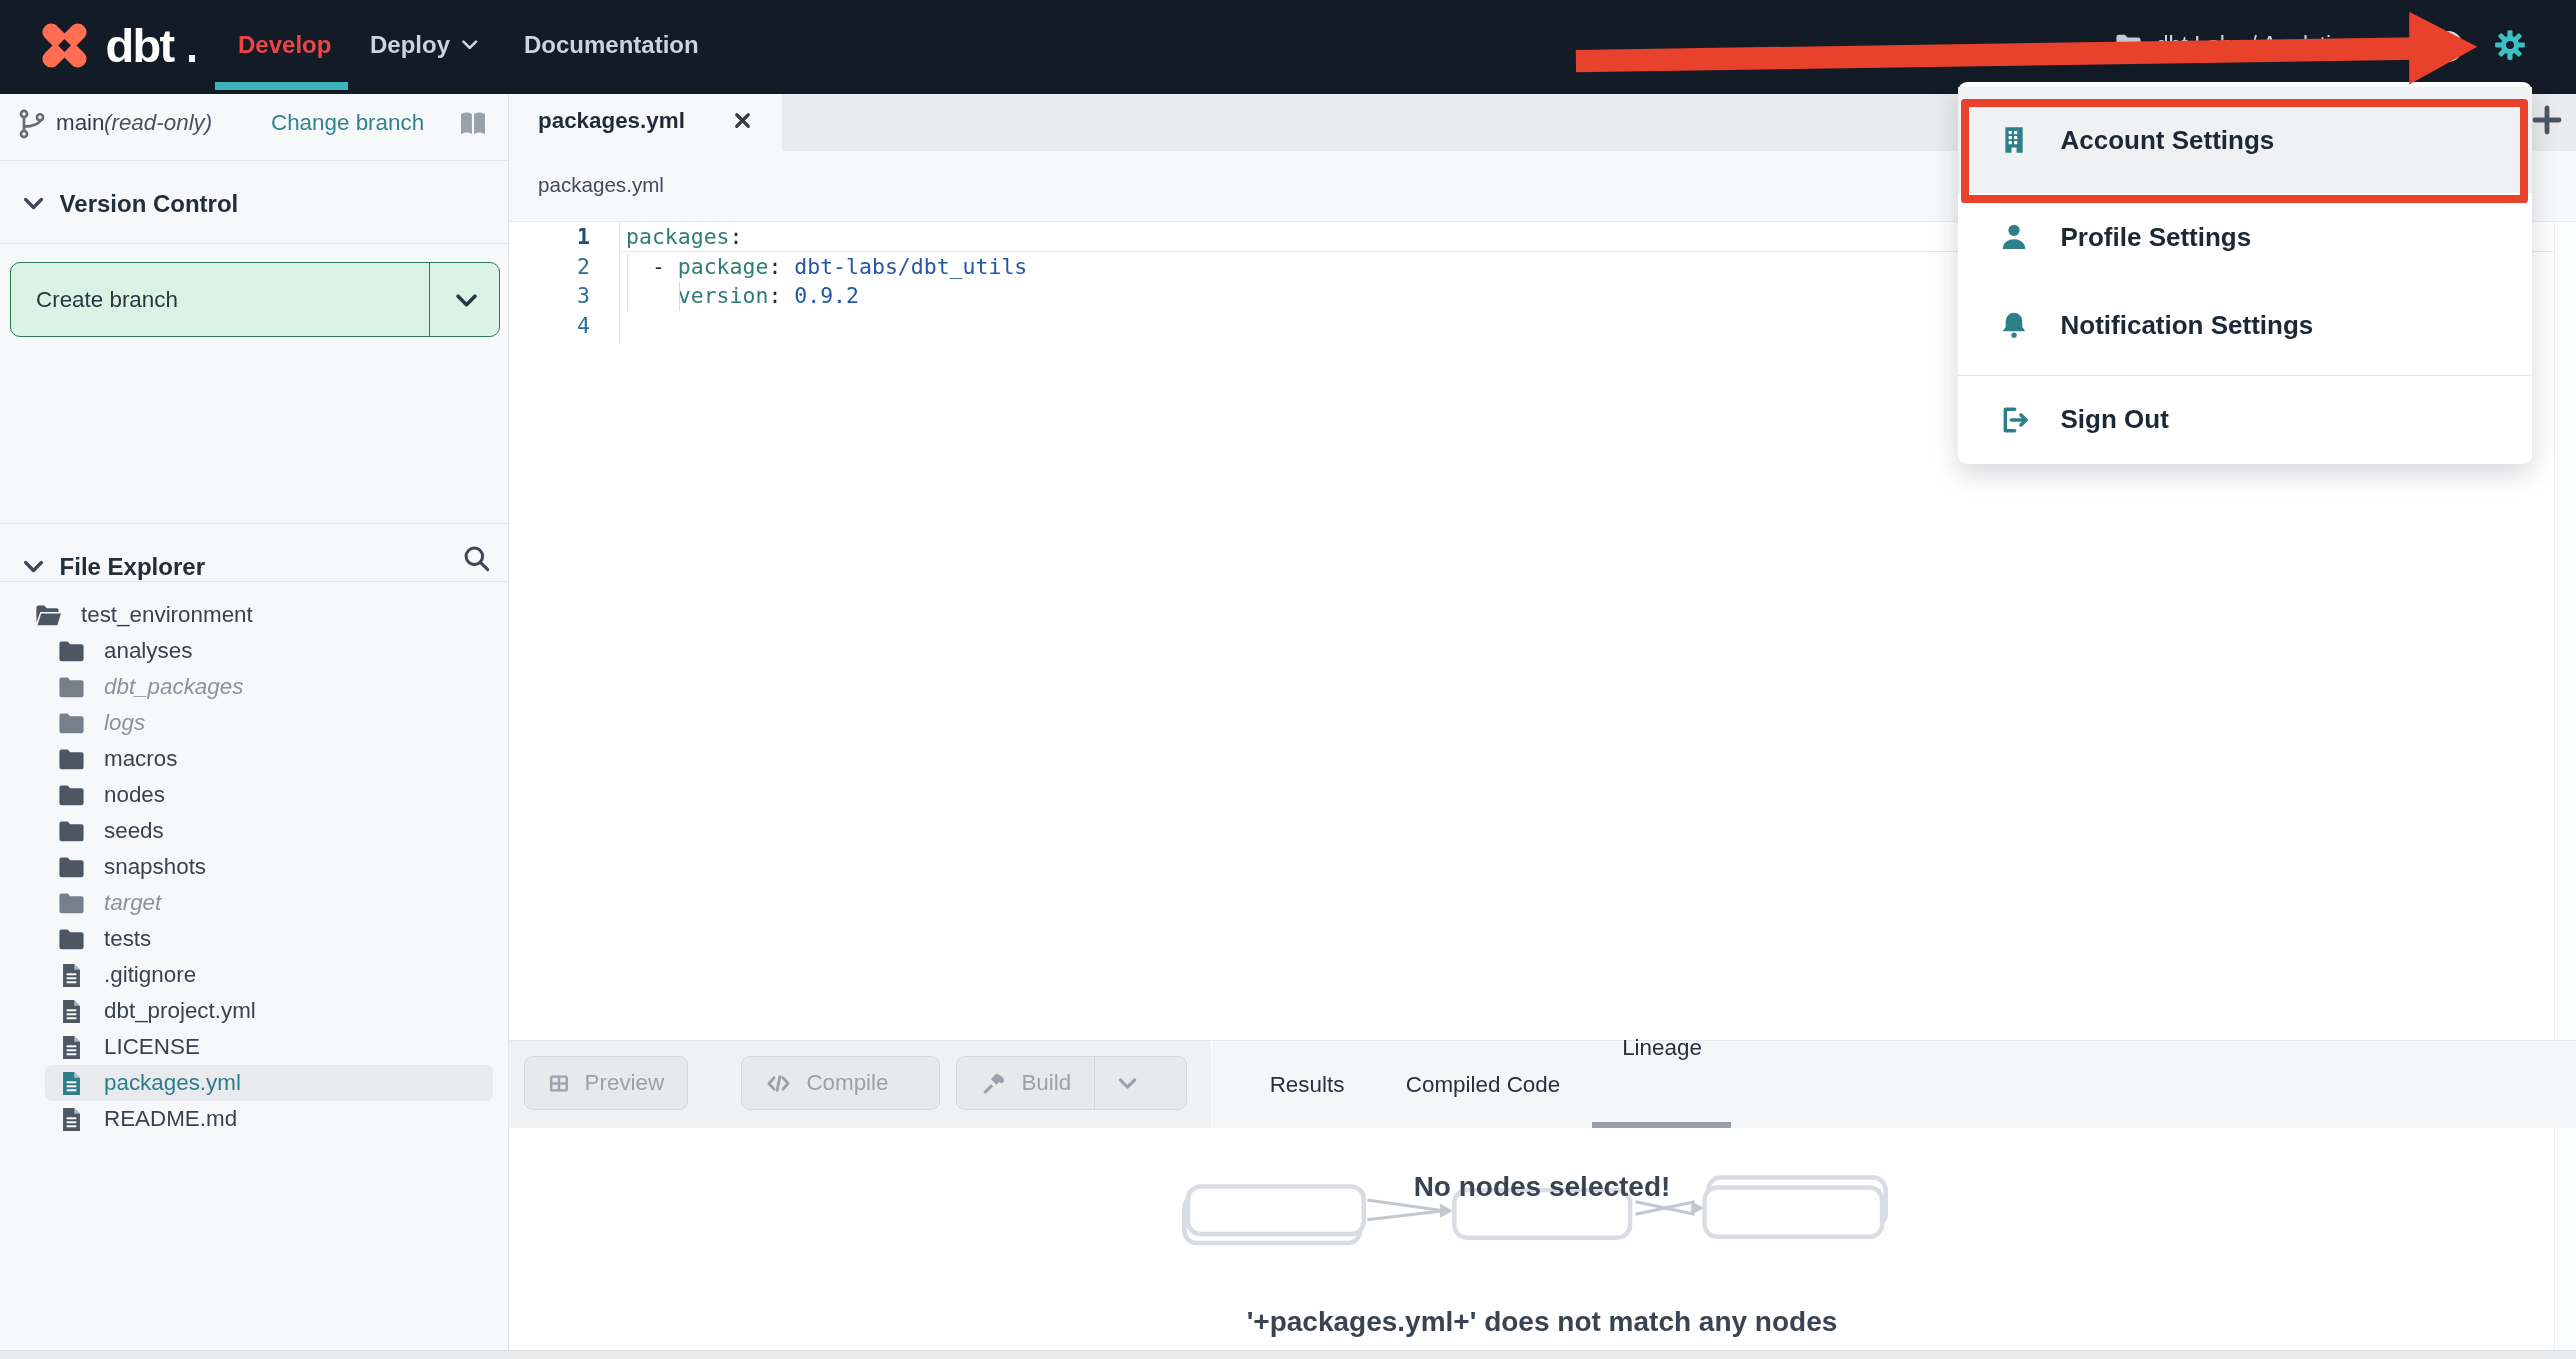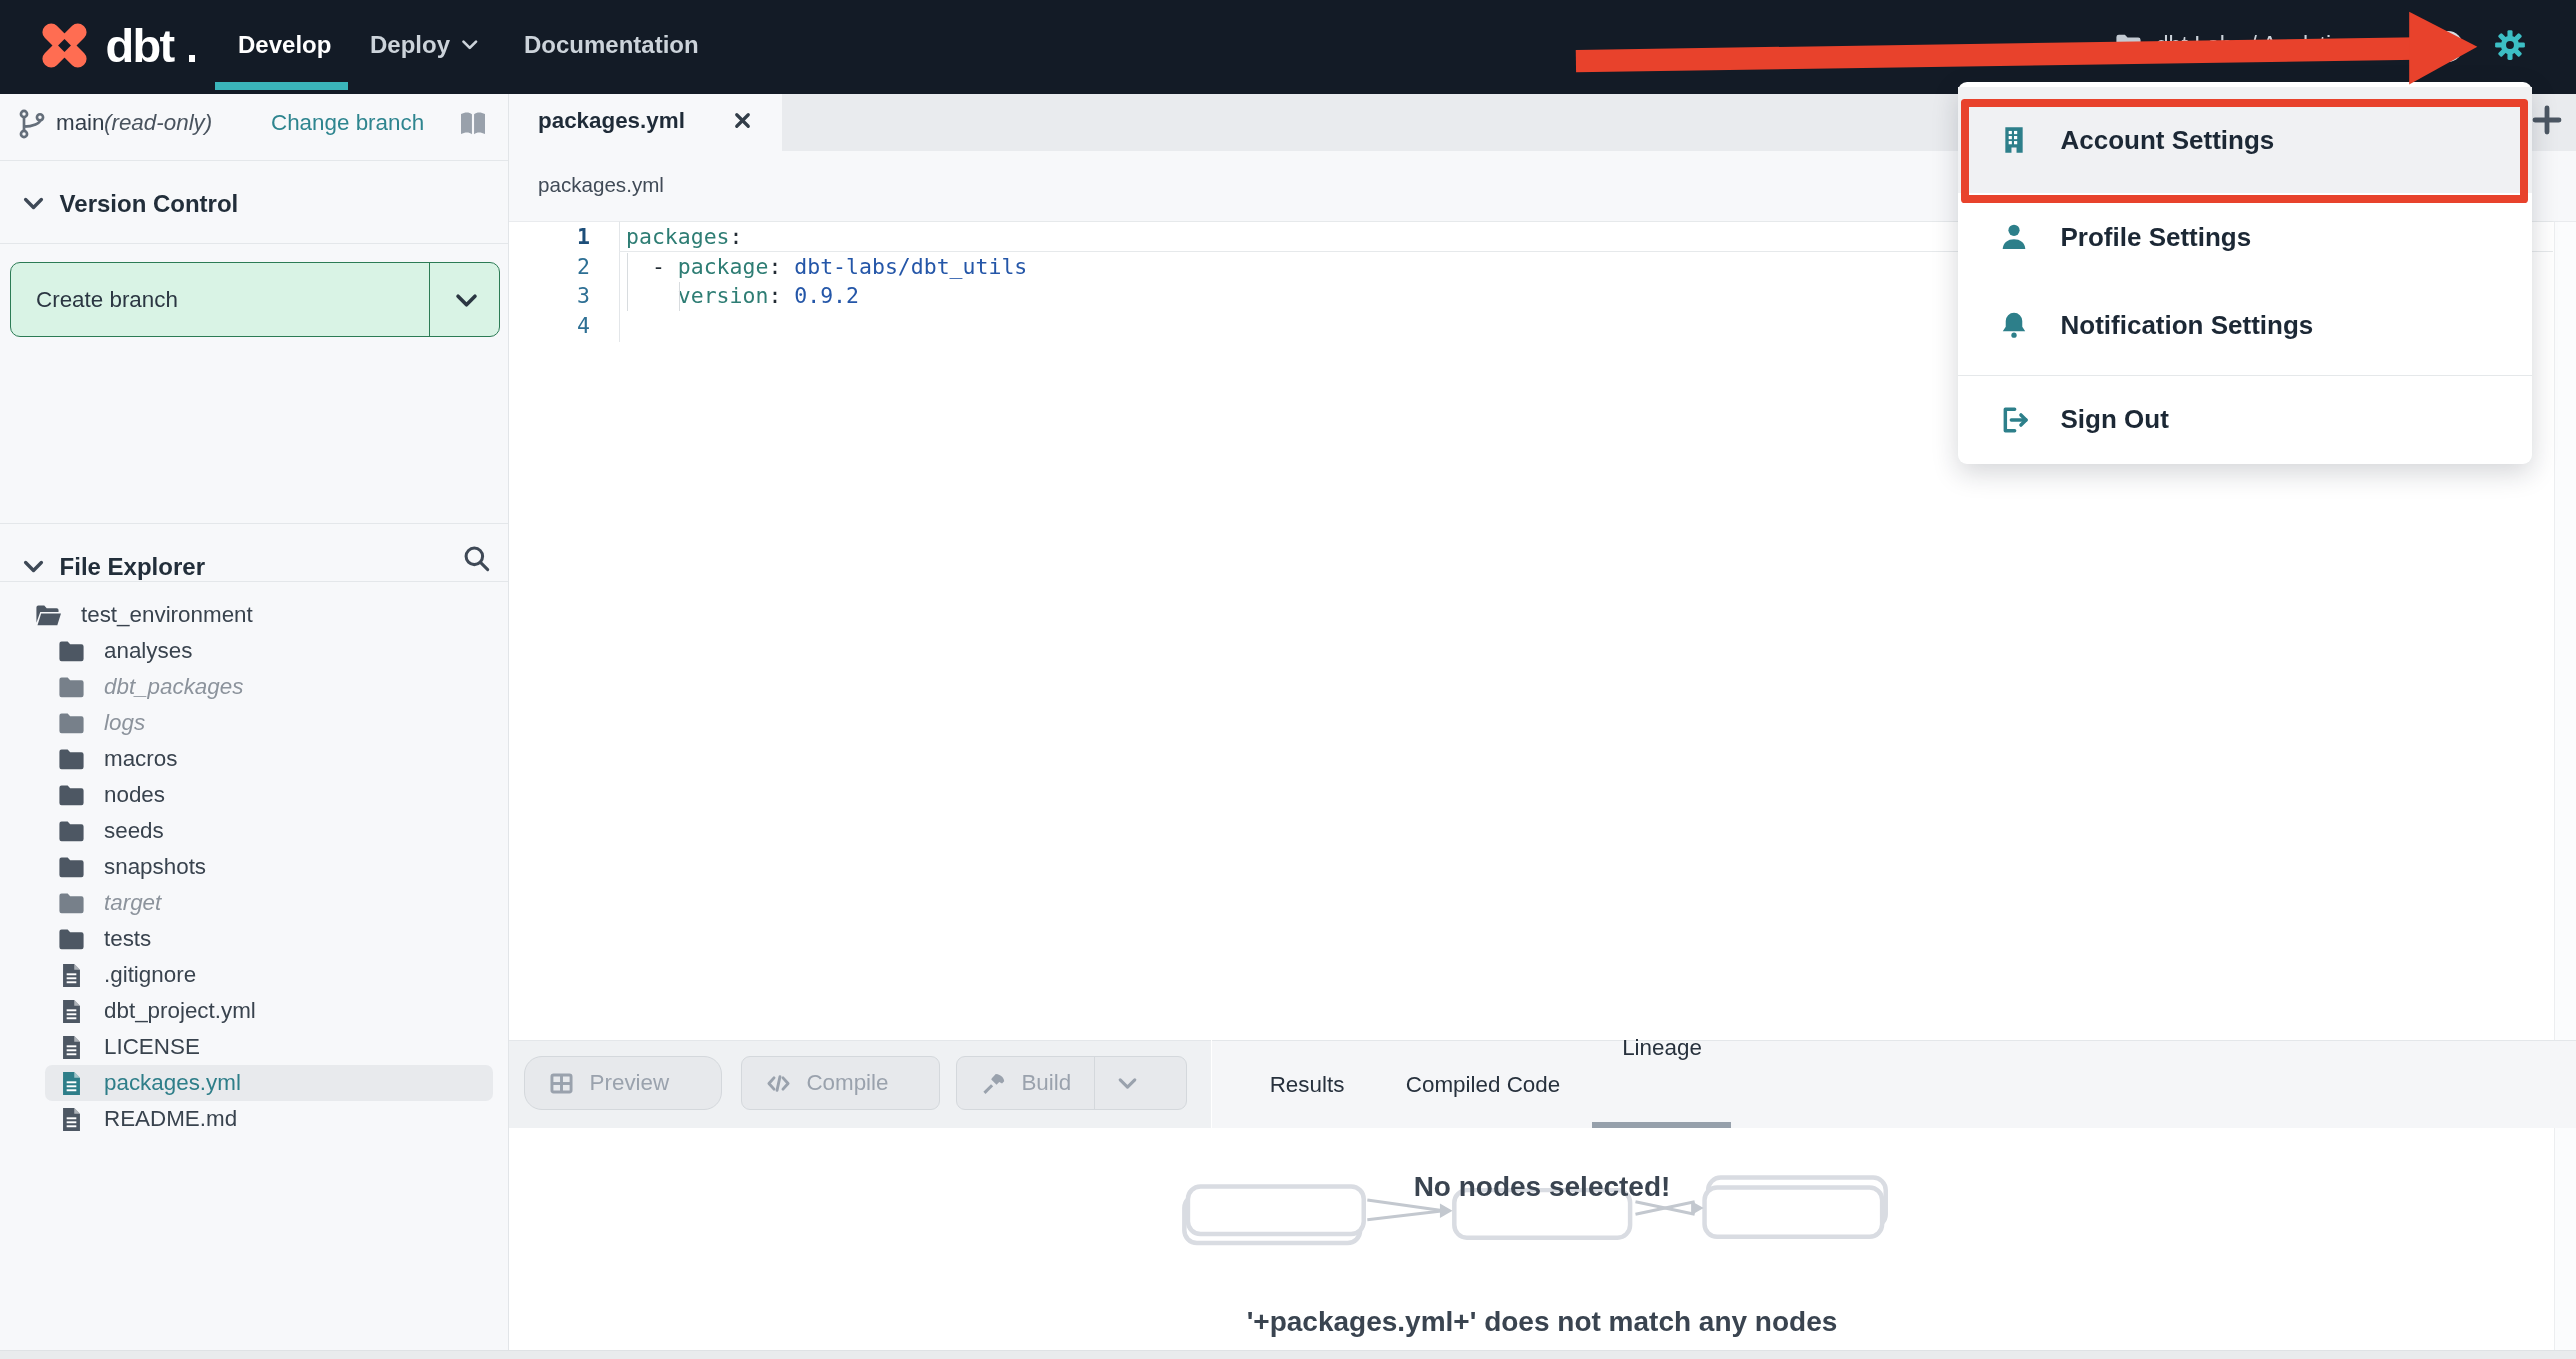--- a/index.html
+++ b/index.html
@@ -8,21 +8,21 @@
   #stage{position:relative;width:2576px;height:1360px;background:#fff;}
 
   
   #nav{left:0;top:0;width:2576px;height:94px;background:#131b26;z-index:10;}
   #brand{left:36px;top:0;height:90px;display:flex;align-items:center;gap:12.6px;cursor:pointer;}
   #brand svg{width:57px;height:57px;}
   #brand .word{color:#fff;font-size:47px;font-weight:800;letter-spacing:-1.8px;line-height:1;}
   #brand .dot{width:6.3px;height:6.3px;background:#fff;display:inline-block;margin-left:2.7px;margin-top:27px;}
   .nav-item{top:0;height:90px;display:flex;align-items:center;gap:9px;
     color:#ccd3da;font-size:24px;font-weight:600;cursor:pointer;}
-  .nav-item.active{color:#ffffff;justify-content:flex-end;}
+  .nav-item.active{color:#ef4444;justify-content:flex-end;}
   .nav-item .chev{width:21.5px;height:21.5px;color:#ccd3da;}
   #nav-underline{left:215px;top:82px;width:133px;height:8px;background:#3ab5ba;}
   #nav-account{top:0;right:0;height:90px;display:flex;align-items:center;color:#ccd3da;}
   #acct-folder{width:29px;height:29px;color:#c3cad2;margin-right:12.6px;}
   #acct-label{font-size:23px;color:#ccd3da;white-space:nowrap;}
   #avatar{left:2432px;top:31px;width:30.5px;height:30.5px;border-radius:50%;background:#d9dee3;}
   #gear{left:2493px;top:28px;width:34px;height:34px;color:#3cbfc5;cursor:pointer;}
 
   
   #sidebar{left:0;top:90px;width:509px;height:1260px;background:#f7f8fa;border-right:1.8px solid #e2e5e8;box-sizing:border-box;}
@@ -374,21 +374,21 @@
         <div class="code-line" style="top: 30px;"><span class="ln">2</span><span class="src"><span class="tok-punc">  - </span><span class="tok-key">package</span><span class="tok-punc">:</span><span class="tok-val"> dbt-labs/dbt_utils</span></span></div>
         <div class="code-line" style="top: 59px;"><span class="ln">3</span><span class="src"><span class="tok-key">    version</span><span class="tok-punc">:</span><span class="tok-val"> 0.9.2</span></span></div>
         <div class="code-line" style="top: 89px;"><span class="ln">4</span><span class="src"></span></div>
       </div>
     <div class="indent-guide" style="left:118px;top:30.5px;height:58px;"></div>
     <div class="indent-guide" style="left:170px;top:60px;height:29px;"></div>
   </div>
   <div id="scroll-gutter" class="abs"></div>
 
   <div id="toolbar" class="abs">
-      <div class="tool-btn" style="left: 15.2px; width: 198px; border-radius: 18px;">
+      <div class="tool-btn" style="left: 15.2px; width: 164px;">
         <svg viewBox="0 0 24 24" fill="none" stroke="currentColor" stroke-width="2.6" class="bicon">
           <rect x="3.5" y="4.5" width="17" height="15" rx="1.5"></rect>
           <line x1="12" y1="4.5" x2="12" y2="19.5"></line>
           <line x1="3.5" y1="12" x2="20.5" y2="12"></line>
         </svg>
         <span class="blabel">Preview</span>
       </div>
       <div class="tool-btn" style="left: 232px; width: 199px;">
         <svg viewBox="0 0 24 24" fill="none" stroke="currentColor" stroke-width="2.6" stroke-linecap="round" stroke-linejoin="round" class="bicon">
           <polyline points="8,7 3.5,12 8,17"></polyline>

